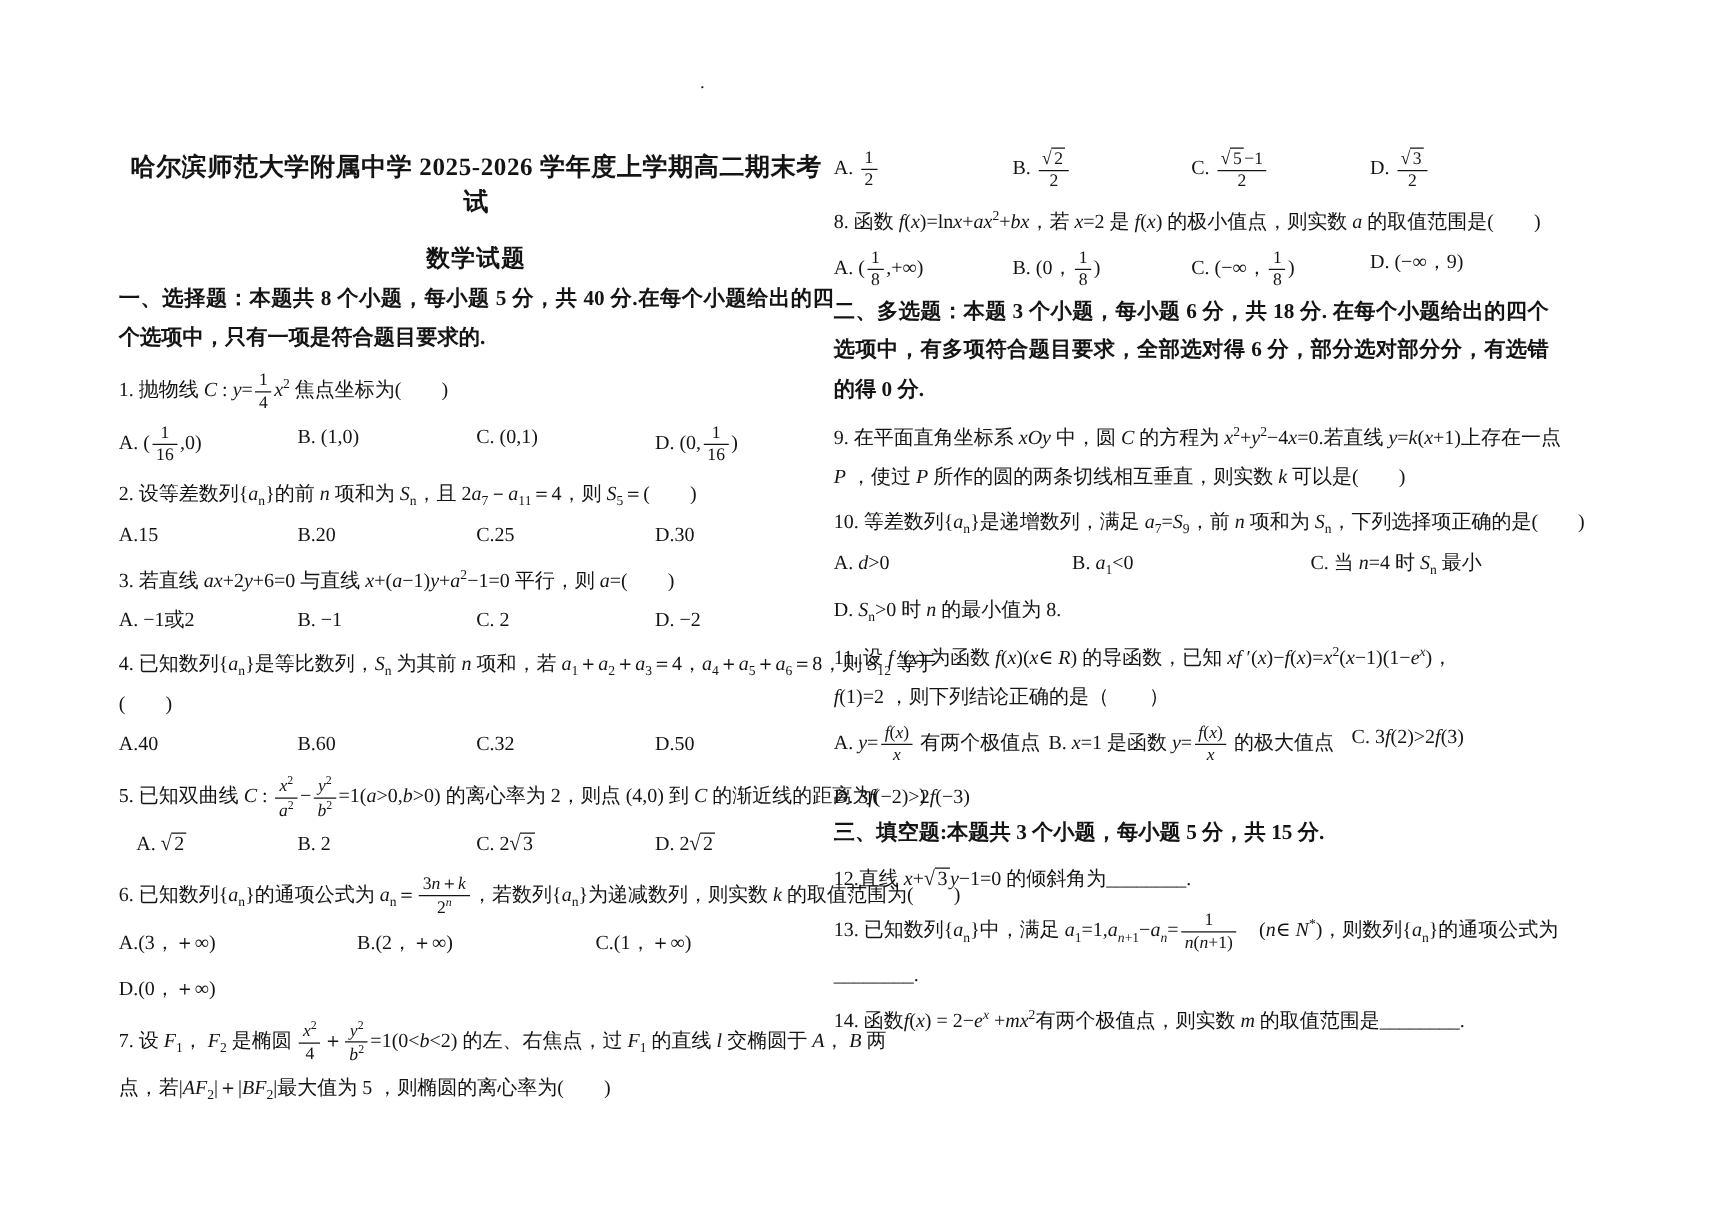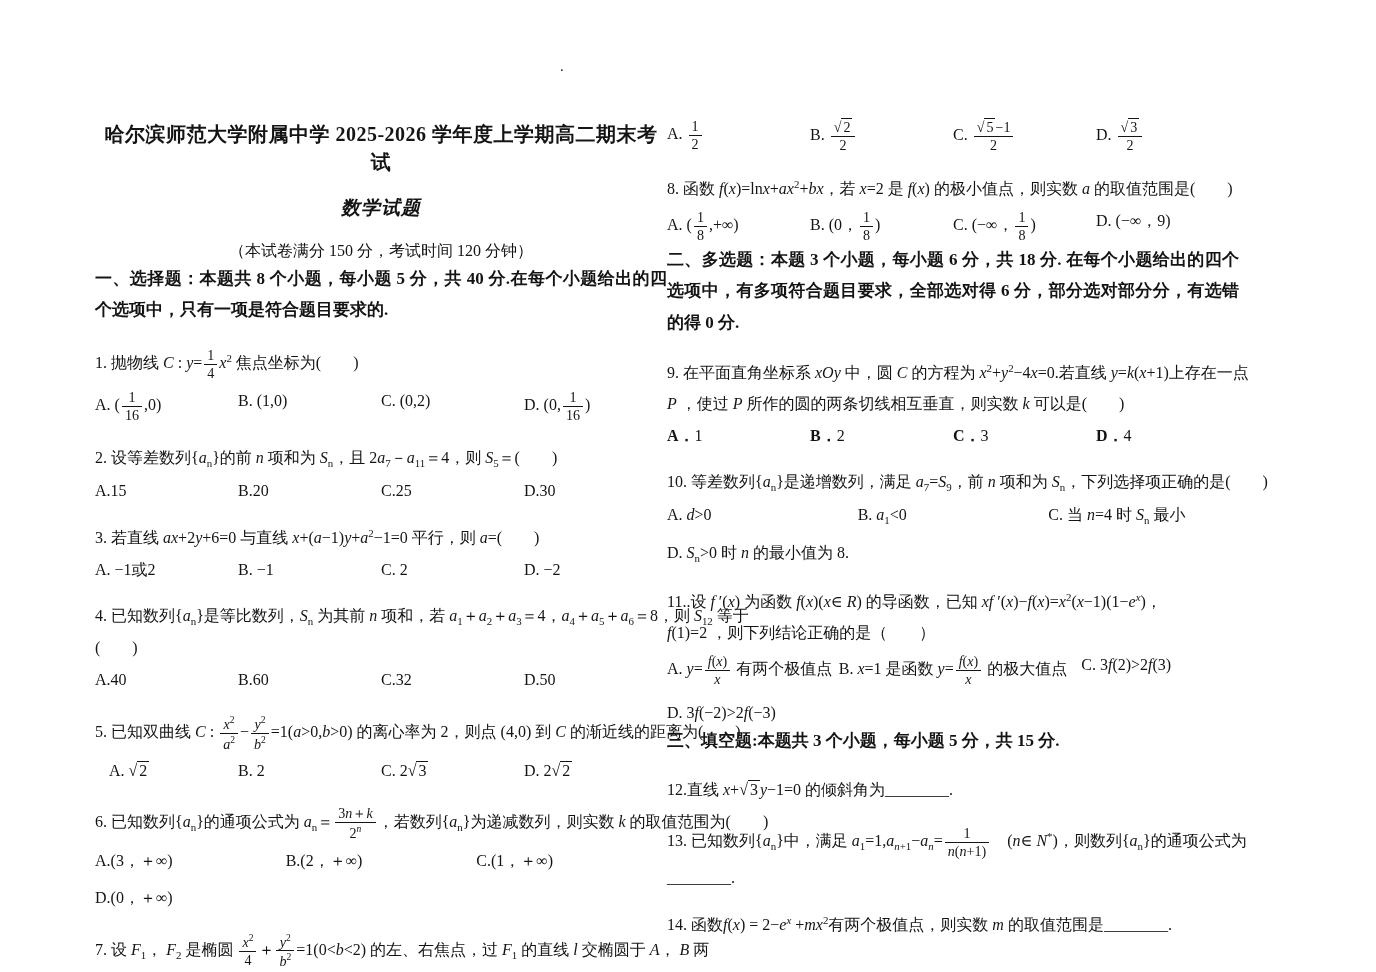--- a/index.html
+++ b/index.html
@@ -7,24 +7,24 @@
     width:1376px;height:972px;position:relative;overflow:hidden;
     color:#141414;
     font-family:"Liberation Serif","DejaVu Serif",serif;
     font-size:16px;line-height:1.5;
   }
   .page{position:absolute;inset:0;background:#ffffff;}
   .stray{position:absolute;left:560px;top:55px;font-size:15px;color:#222;}
   .cols{position:absolute;left:95px;top:106px;width:1180px;display:flex;}
   .col{width:572px;flex:0 0 572px;}
   .title{font-weight:700;font-size:20px;text-align:center;line-height:1.4;margin-top:14px;letter-spacing:.5px;}
-  .subtitle{font-weight:700;font-size:19px;text-align:center;margin-top:18px;letter-spacing:1px;font-style:italic;}
+  .subtitle{font-weight:700;font-size:19px;text-align:center;margin-top:18px;letter-spacing:1px;}
   .note{font-size:16px;text-align:center;margin-top:16px;}
   .sec{font-weight:700;font-size:17px;line-height:1.85;text-align:justify;}
-  .q{margin-top:22px;}
+  .q{margin-top:11px;}
   .qline{white-space:nowrap;line-height:1.55;}
   .qline + .qline{margin-top:6px;}
   .opts{margin-top:7px;}
   .opts4{display:grid;grid-template-columns:repeat(4,1fr);}
   .opts2{display:grid;grid-template-columns:1fr 1fr 1fr;row-gap:13px;}
   .opt{white-space:nowrap;}
   .opt-indent{padding-left:14px;}
   i{font-family:"Liberation Serif","DejaVu Serif",serif;}
   sup{font-size:0.68em;}
   sub{font-size:0.68em;}
@@ -41,36 +41,35 @@
 <body>
 
 <div class="page">
   <span class="stray">.</span>
 
   <div class="cols">
 
     <div class="col">
       <div class="title">哈尔滨师范大学附属中学 2025-2026 学年度上学期高二期末考试</div>
       <div class="subtitle">数学试题</div>
-      <div class="note">（本试卷满分 150 分，考试时间 120 分钟）</div>
 
       <div class="sec">一、选择题：本题共 8 个小题，每小题 5 分，共 40 分.在每个小题给出的四个选项中，只有一项是符合题目要求的.</div>
 
       <div class="q">
         <div class="qline">1. 抛物线 <i>C</i> : <i>y</i>=<span class="frac">
               <span class="fn">1</span>
               <span class="fd">4</span>
             </span><i>x</i><sup>2</sup> 焦点坐标为(　　)</div>
         <div class="opts opts4">
           <span class="opt">A. (<span class="frac">
                 <span class="fn">1</span>
                 <span class="fd">16</span>
               </span>,0)</span>
           <span class="opt">B. (1,0)</span>
-          <span class="opt">C. (0,2)</span>
+          <span class="opt">C. (0,1)</span>
           <span class="opt">D. (0,<span class="frac">
                 <span class="fn">1</span>
                 <span class="fd">16</span>
               </span>)</span>
         </div>
       </div>
 
       <div class="q">
         <div class="qline">2. 设等差数列{<i>a</i><sub>n</sub>}的前 <i>n</i> 项和为 <i>S</i><sub>n</sub>，且 2<i>a</i><sub>7</sub>－<i>a</i><sub>11</sub>＝4，则 <i>S</i><sub>5</sub>＝(　　)</div>
         <div class="opts opts4">
@@ -181,26 +180,20 @@
               </span>)</span>
           <span class="opt">D. (−∞，9)</span>
         </div>
       </div>
 
       <div class="sec">二、多选题：本题 3 个小题，每小题 6 分，共 18 分. 在每个小题给出的四个选项中，有多项符合题目要求，全部选对得 6 分，部分选对部分分，有选错的得 0 分.</div>
 
       <div class="q">
         <div class="qline">9. 在平面直角坐标系 <i>xOy</i> 中，圆 <i>C</i> 的方程为 <i>x</i><sup>2</sup>+<i>y</i><sup>2</sup>−4<i>x</i>=0.若直线 <i>y</i>=<i>k</i>(<i>x</i>+1)上存在一点</div>
         <div class="qline"><i>P</i> ，使过 <i>P</i> 所作的圆的两条切线相互垂直，则实数 <i>k</i> 可以是(　　)</div>
-        <div class="opts opts4">
-          <span class="opt"><b>A．</b>1</span>
-          <span class="opt"><b>B．</b>2</span>
-          <span class="opt"><b>C．</b>3</span>
-          <span class="opt"><b>D．</b>4</span>
-        </div>
       </div>
 
       <div class="q">
         <div class="qline">10. 等差数列{<i>a</i><sub>n</sub>}是递增数列，满足 <i>a</i><sub>7</sub>=<i>S</i><sub>9</sub>，前 <i>n</i> 项和为 <i>S</i><sub>n</sub>，下列选择项正确的是(　　)</div>
         <div class="opts opts2">
           <span class="opt">A. <i>d</i>&gt;0</span>
           <span class="opt">B. <i>a</i><sub>1</sub>&lt;0</span>
           <span class="opt">C. 当 <i>n</i>=4 时 <i>S</i><sub>n</sub> 最小</span>
           <span class="opt">D. <i>S</i><sub>n</sub>&gt;0 时 <i>n</i> 的最小值为 8.</span>
         </div>

